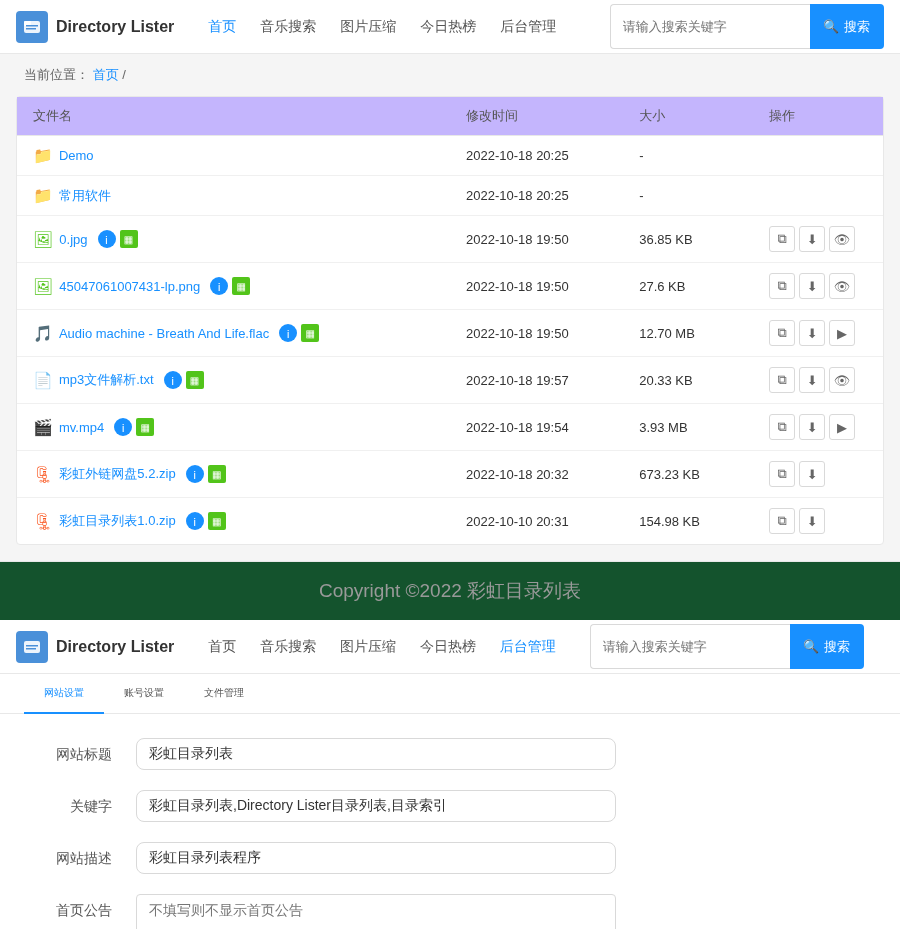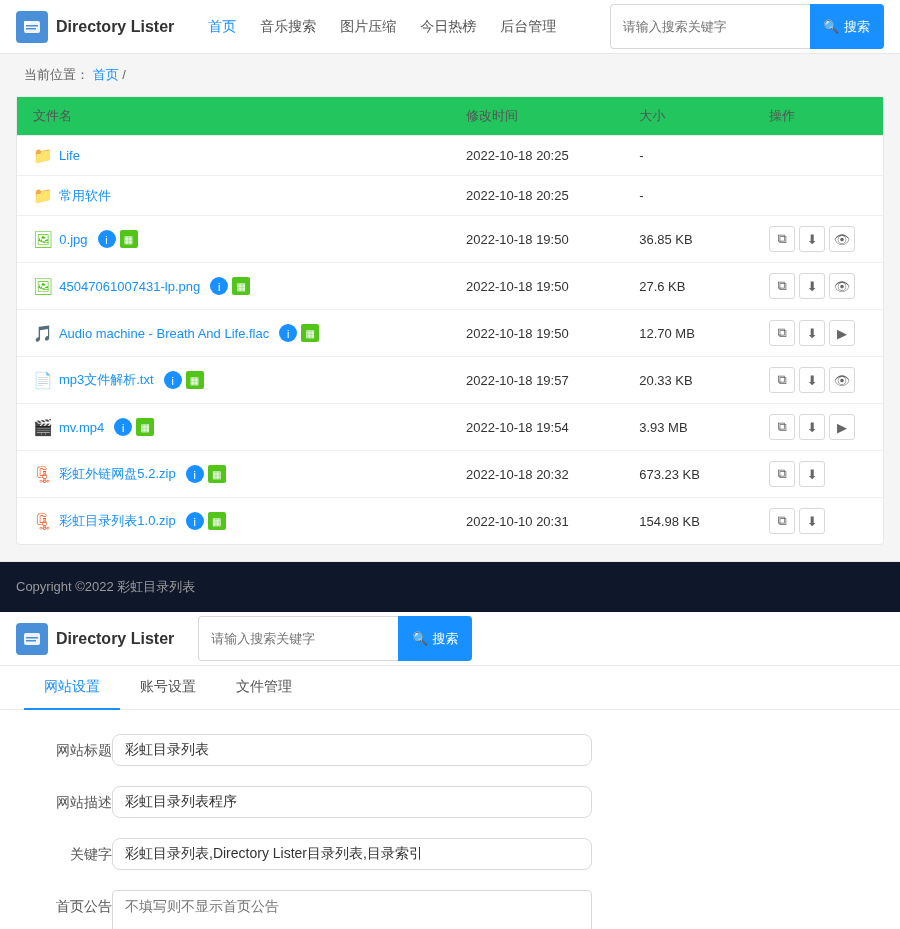--- a/index.html
+++ b/index.html
@@ -93,21 +93,21 @@
       width: 100%;
       border-collapse: collapse;
     }
     .file-table th {
       text-align: left;
       padding: 10px 16px;
       border-bottom: 1px solid #e8e8e8;
       color: #555;
       font-weight: normal;
       font-size: 13px;
-      background: #22c55e;
+      background: #c4b5fd;
     }
     .file-table td {
       padding: 10px 16px;
       border-bottom: 1px solid #f0f0f0;
       font-size: 13px;
       color: #333;
     }
     .file-table tr:last-child td { border-bottom: none; }
 
     .col-name { width: 50%; }
@@ -172,24 +172,24 @@
 
     .folder-icon { color: #f6c942; }
     .img-icon { color: #52c41a; }
     .audio-icon { color: #722ed1; }
     .txt-icon { color: #1890ff; }
     .video-icon { color: #fa8c16; }
     .zip-icon { color: #fa541c; }
 
     
     .footer {
-      background: #0f172a;
-      text-align: left;
+      background: #14532d;
+      text-align: center;
       padding: 16px;
-      font-size: 13px;
+      font-size: 19px;
       color: #999;
       border-top: 1px solid #e8e8e8;
     }
 
     
     .bottom-section {
       background: #fff;
       padding: 0;
     }
     .bottom-navbar {
@@ -214,41 +214,41 @@
     .tabs {
       display: flex;
       border-bottom: 1px solid #e8e8e8;
       margin-bottom: 0;
       background: #fff;
       padding: 0 24px;
     }
     .tab {
       padding: 12px 20px;
       cursor: pointer;
-      font-size: 14px;
+      font-size: 10px;
       color: #555;
       border-bottom: 2px solid transparent;
       margin-bottom: -1px;
     }
     .tab.active {
       color: #1890ff;
       border-bottom-color: #1890ff;
       font-weight: 500;
     }
 
     
     .form-container {
       background: #fff;
       padding: 24px 32px;
     }
     .form-row {
       display: flex;
       align-items: flex-start;
       margin-bottom: 20px;
-      gap: 0;
+      gap: 24px;
     }
     .form-label {
       width: 80px;
       text-align: right;
       padding-top: 8px;
       font-size: 14px;
       color: #555;
       flex-shrink: 0;
     }
     .form-input {
@@ -321,21 +321,21 @@
         <th class="col-time">修改时间</th>
         <th class="col-size">大小</th>
         <th class="col-action">操作</th>
       </tr>
     </thead>
     <tbody id="file-tbody">
     <tr>
     <td>
             <div class="file-name-cell">
         <span class="file-icon folder-icon">📁</span>
-        <a href="#" class="file-name-link">Life</a>
+        <a href="#" class="file-name-link">Demo</a>
        </div>
           </td>
     <td>2022-10-18 20:25</td>
     <td>-</td>
     <td></td>
   </tr>
         <tr>
     <td>
             <div class="file-name-cell">
         <span class="file-icon folder-icon">📁</span>
@@ -505,20 +505,27 @@
     <div class="brand">
       <div class="brand-icon">
         <svg width="18" height="18" viewBox="0 0 18 18" fill="none">
           <rect x="1" y="3" width="16" height="12" rx="2" fill="white" opacity="0.9"></rect>
           <rect x="3" y="7" width="12" height="1.5" fill="#4a90d9"></rect>
           <rect x="3" y="10" width="10" height="1.5" fill="#4a90d9"></rect>
         </svg>
       </div>
       <span>Directory Lister</span>
     </div>
+    <div class="bottom-nav-links">
+      <a href="#">首页</a>
+      <a href="#">音乐搜索</a>
+      <a href="#">图片压缩</a>
+      <a href="#">今日热榜</a>
+      <a href="#" class="active">后台管理</a>
+    </div>
     <div class="search-bar">
       <input type="text" placeholder="请输入搜索关键字" style="">
       <button class="search-btn">
         <span>🔍</span>
         <span>搜索</span>
       </button>
     </div>
   </div>
 
   <div class="tabs">
@@ -530,30 +537,30 @@
   <div class="form-container">
 
     <div class="form-row">
       <div class="form-label">网站标题</div>
       <div class="form-input">
         <input type="text" value="彩虹目录列表" style="">
       </div>
     </div>
 
     <div class="form-row">
+      <div class="form-label">关键字</div>
+      <div class="form-input">
+        <input type="text" value="彩虹目录列表,Directory Lister目录列表,目录索引" style="">
+      </div>
+    </div>
+
+    <div class="form-row">
       <div class="form-label">网站描述</div>
       <div class="form-input">
         <input type="text" value="彩虹目录列表程序" style="">
-      </div>
-    </div>
-
-    <div class="form-row">
-      <div class="form-label">关键字</div>
-      <div class="form-input">
-        <input type="text" value="彩虹目录列表,Directory Lister目录列表,目录索引" style="">
       </div>
     </div>
 
     <div class="form-row">
       <div class="form-label">首页公告</div>
       <div class="form-input">
         <textarea placeholder="不填写则不显示首页公告" style=""></textarea>
       </div>
     </div>
 

